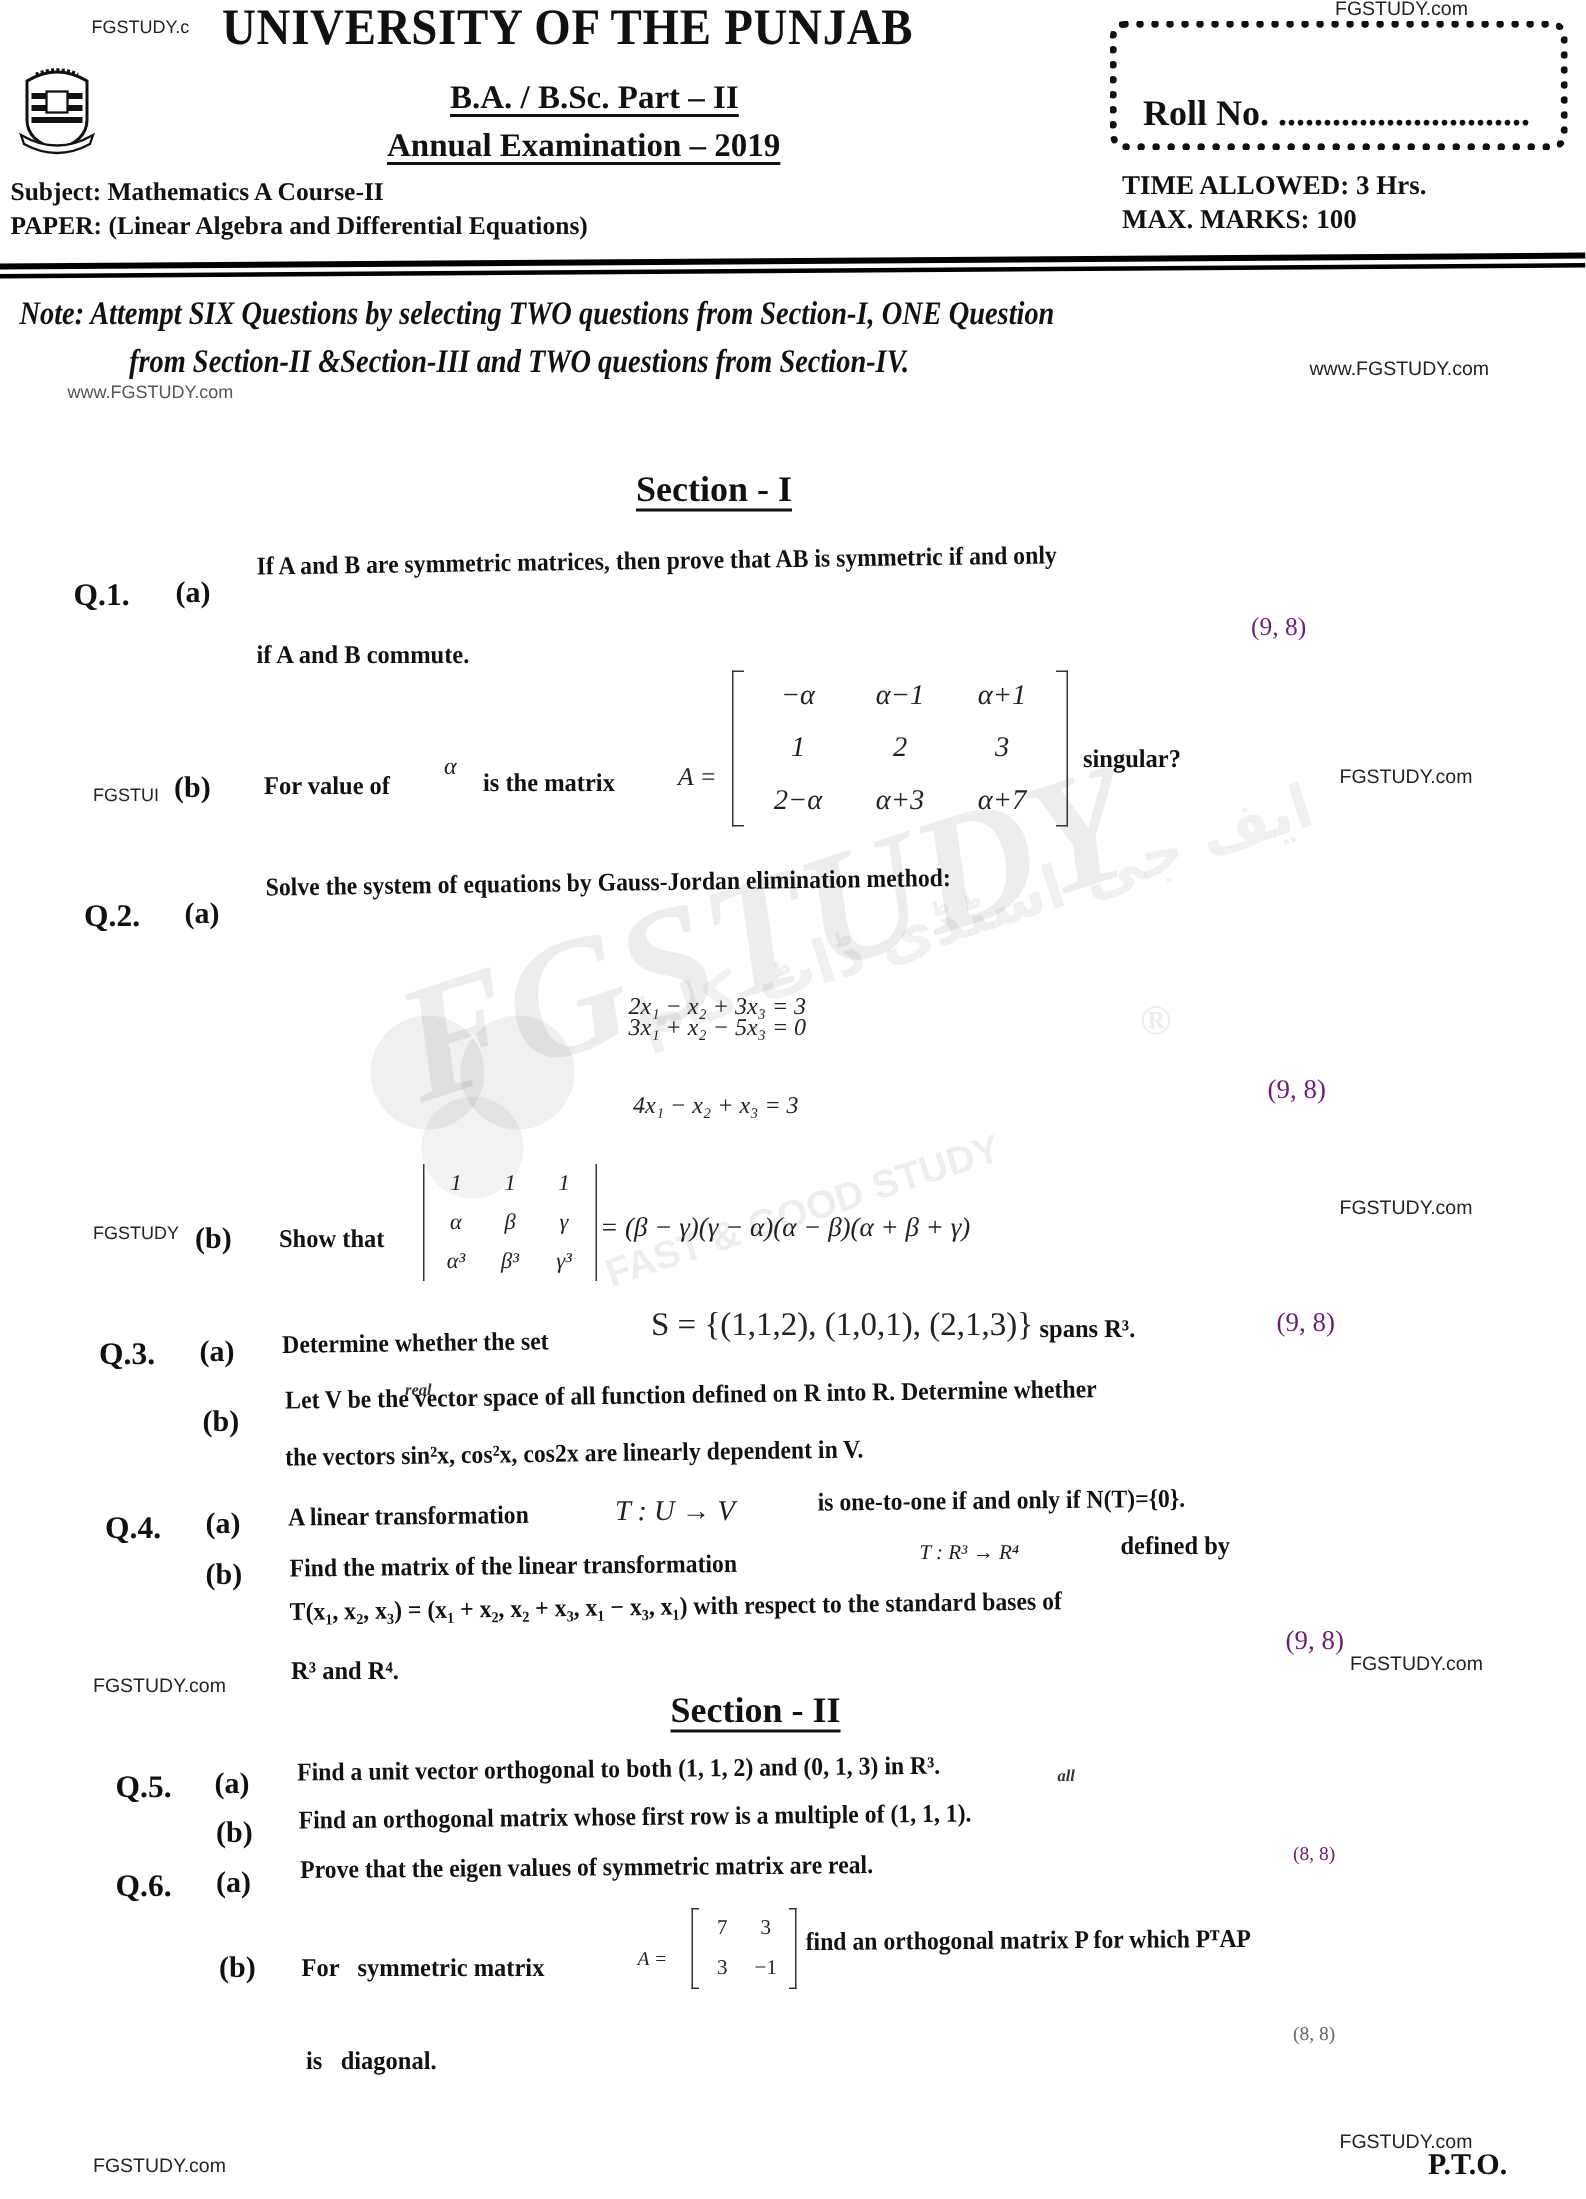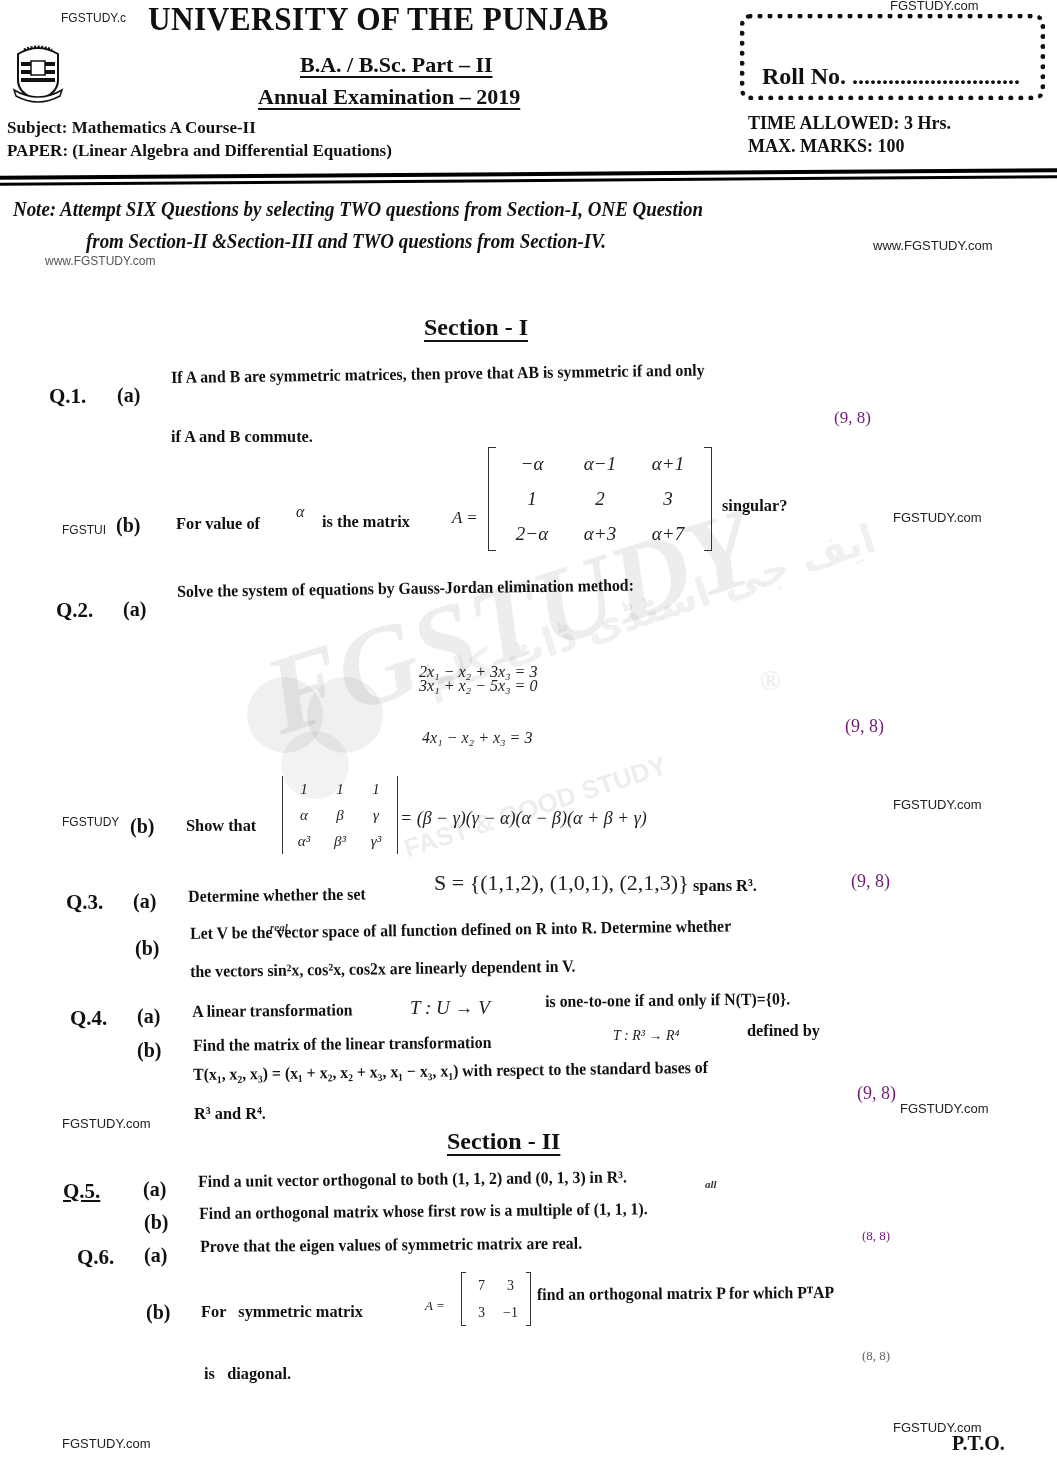--- a/index.html
+++ b/index.html
@@ -159,21 +159,21 @@
 <div class="abs math" style="left:613px; top:1028px; font-size:14px;">T : R³ → R⁴</div>
 <div class="abs qtext" style="left:747px; top:1021px;">defined by</div>
 <div class="abs qtext" style="left:193px; top:1065px; transform:rotate(-0.8deg) scaleX(0.93);">T(x₁, x₂, x₃) = (x₁ + x₂, x₂ + x₃, x₁ − x₃, x₁) with respect to the standard bases of</div>
 <div class="abs qtext" style="left:194px; top:1104px;">R³ and R⁴.</div>
 <div class="abs marks" style="left:857px; top:1083px; font-size:18px;">(9, 8)</div>
 <div class="abs wm" style="left:62px; top:1116px;">FGSTUDY.com</div>
 <div class="abs wm" style="left:900px; top:1101px;">FGSTUDY.com</div>
 
 <div class="abs section-h" style="left:447px; top:1128px;">Section - II</div>
 
-<div class="abs qnum" style="left:63px; top:1179px;text-decoration:underline;">Q.5.</div>
+<div class="abs qnum" style="left:77px; top:1179px;">Q.5.</div>
 <div class="abs qpart" style="left:143px; top:1178px;">(a)</div>
 <div class="abs qtext" style="left:198px; top:1172px; transform:rotate(-0.6deg) scaleX(0.93);">Find a unit vector orthogonal to both (1, 1, 2) and (0, 1, 3) in R³.</div>
 <div class="abs qpart" style="left:144px; top:1211px;">(b)</div>
 <div class="abs qtext" style="left:199px; top:1204px; transform:rotate(-0.6deg) scaleX(0.93);">Find an orthogonal matrix whose first row is a multiple of (1, 1, 1).</div>
 <div class="abs marks" style="left:862px; top:1228px; font-size:13px;">(8, 8)</div>
 
 <div class="abs qnum" style="left:77px; top:1245px;">Q.6.</div>
 <div class="abs qpart" style="left:144px; top:1244px;">(a)</div>
 <div class="abs handnote" style="left:705px; top:1178px;">all</div>
 <div class="abs qtext" style="left:200px; top:1237px; transform:rotate(-0.5deg) scaleX(0.93);">Prove that the eigen values of symmetric matrix are real.</div>

